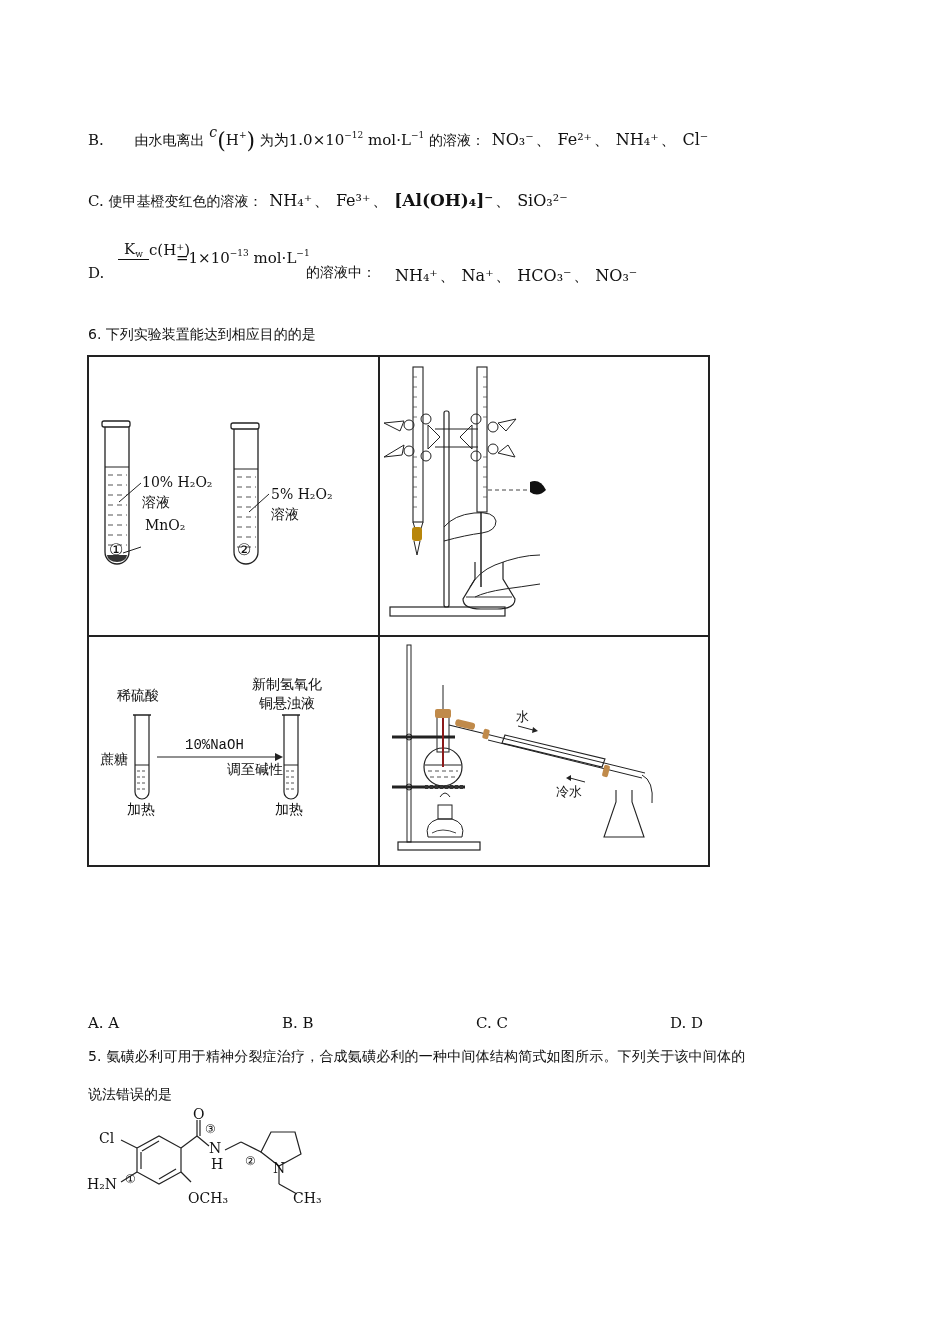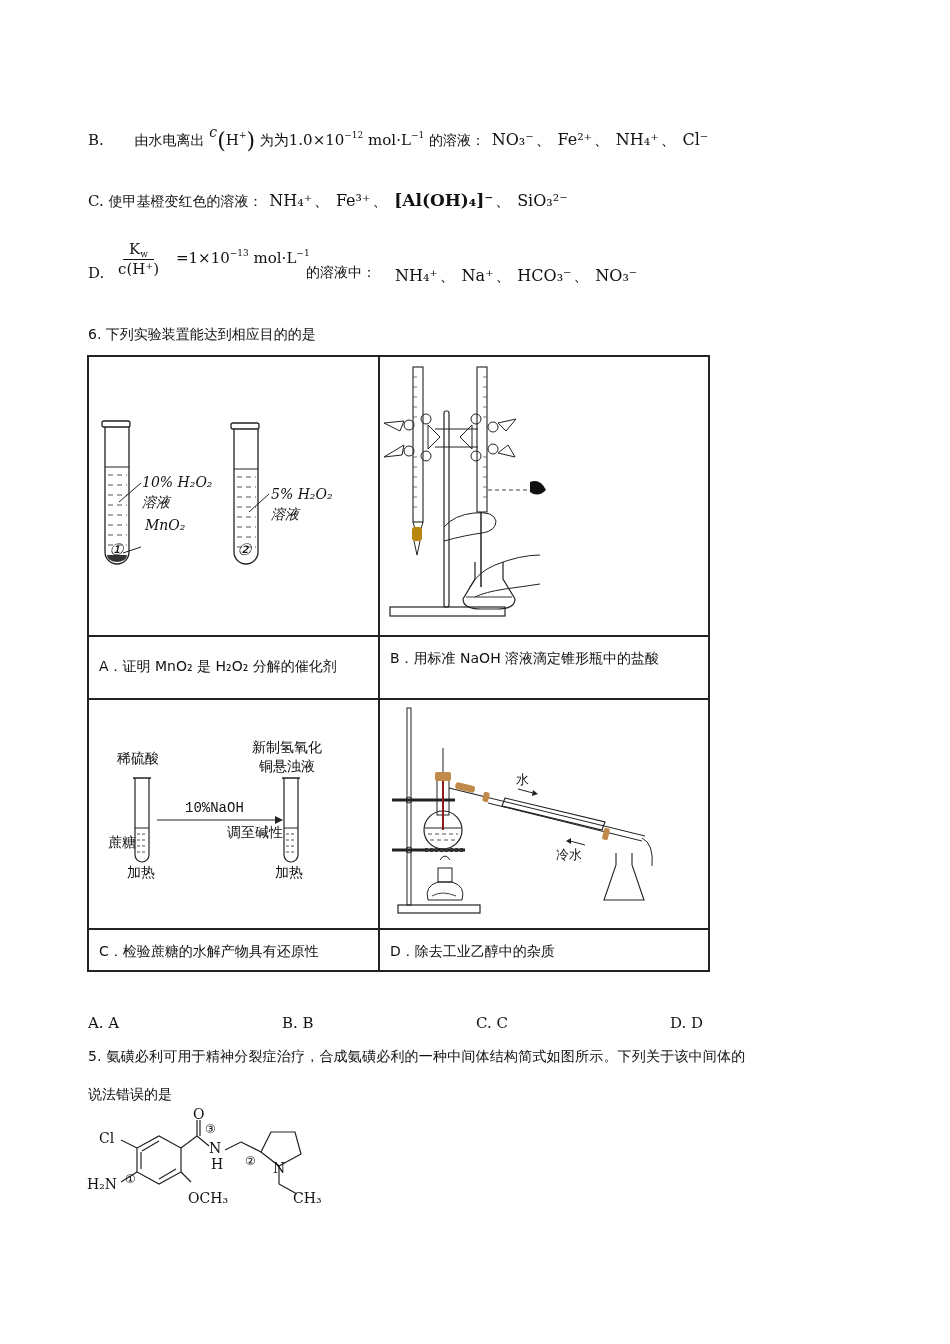--- a/index.html
+++ b/index.html
@@ -3,21 +3,21 @@
 <meta charset="utf-8">
 <style>
   html, body { margin: 0; padding: 0; background: #ffffff; }
   body { width: 950px; height: 1344px; position: relative; overflow: hidden;
          font-family: "DejaVu Serif", "Liberation Serif", serif; color: #111; }
   .line { position: absolute; left: 88px; font-size: 15px; white-space: nowrap; }
   .sup { font-size: 9px; vertical-align: 7px; }
   .sub { font-size: 9px; vertical-align: -3px; }
   .ion { display: inline-block; font-size: 16px; margin: 0 2px; }
   .paren { font-size: 22px; vertical-align: -3px; }
-  .frac { display: inline-flex; flex-direction: column; align-items: center; vertical-align: middle; margin: 0 4px; }
+  .frac { display: inline-flex; flex-direction: row; align-items: center; vertical-align: middle; margin: 0 4px; }
   .frac .num { border-bottom: 1px solid #111; padding: 0 6px; font-size: 15px; }
   .frac .den { font-size: 15px; }
   table.q4 { position: absolute; left: 87px; top: 355px; border-collapse: collapse; width: 621px; }
   table.q4 td { border: 2px solid #222; padding: 0; vertical-align: top; font-size: 15px; }
   .cellcap { padding: 10px 10px 8px 10px; line-height: 22px; }
   .fig { position: relative; }
   .opts { position: absolute; top: 1014px; left: 88px; width: 780px; font-size: 15px; }
   .opts span { position: absolute; }
   .struct-lbl { position: absolute; font-size: 14px; }
 </style>
@@ -60,21 +60,21 @@
     <span class="ion">HCO₃⁻</span>、
     <span class="ion">NO₃⁻</span>
   </span>
 </div>
 
 <div class="line" style="top:326px;font-family:'DejaVu Sans',sans-serif;font-size:14px;">6. 下列实验装置能达到相应目的的是</div>
 
 <table class="q4">
   <tbody>
       <tr style="height:280px;">
-    <td style="width:289px;font-style:italic;">
+    <td style="width:289px;">
       <div class="fig" style="height:276px;">
         <svg width="289" height="276" viewBox="0 0 289 276">
 
           <rect x="13" y="64" width="28" height="6" rx="2" fill="none" stroke="#222" stroke-width="1.3"></rect>
           <path d="M16 70 V195 a12 12 0 0 0 24 0 V70" fill="none" stroke="#222" stroke-width="1.3"></path>
           <line x1="16" y1="110" x2="40" y2="110" stroke="#222" stroke-width="1"></line>
           <g stroke="#555" stroke-width="1" stroke-dasharray="5 4">
             <line x1="19" y1="118" x2="38" y2="118"></line>
                 <line x1="19" y1="128" x2="38" y2="128"></line>
             <line x1="19" y1="138" x2="38" y2="138"></line>
@@ -179,28 +179,20 @@
           <path d="M150 125 q10 -4 16 8 q-8 8 -16 2 Z" fill="#111"></path>
 
           <path d="M64 170 q10 -12 30 -14 q20 -2 22 8 q0 10 -14 12 q-16 2 -38 8" fill="none" stroke="#222"></path>
 
           <path d="M90 230 q8 -15 25 -22 q25 -10 45 -10 M95 240 q10 -5 30 -8 q15 -2 35 -5" fill="none" stroke="#222"></path>
 
           <path d="M95 205 V222 L83 242 q0 10 18 10 h16 q18 0 18 -10 L123 222 V205" fill="none" stroke="#222" stroke-width="1.2"></path>
           <path d="M86 240 h46" stroke="#333"></path>
         </svg>
       </div>
-    </td>
-  </tr>
-  <tr style="height:63px;">
-    <td>
-      <div class="cellcap" style="padding-top:18px;font-family:'DejaVu Sans',sans-serif;font-size:14px;">A．证明 MnO₂ 是 H₂O₂ 分解的催化剂</div>
-    </td>
-    <td>
-      <div class="cellcap" style="font-family:'DejaVu Sans',sans-serif;font-size:14px;">B．用标准 NaOH 溶液滴定锥形瓶中的盐酸</div>
     </td>
   </tr>
   <tr style="height:179px;">
     <td>
       <div class="fig" style="height:228px;font-family:'DejaVu Sans',sans-serif;font-size:14px;">
         <svg width="289" height="228" viewBox="0 0 289 228" style="position:absolute;left:0;top:0;">
           <path d="M46 78 V155 a7 7 0 0 0 14 0 V78" fill="none" stroke="#222" stroke-width="1.2"></path>
           <line x1="44" y1="78" x2="62" y2="78" stroke="#222" stroke-width="1.5"></line>
           <line x1="46" y1="128" x2="60" y2="128" stroke="#222"></line>
           <g stroke="#555" stroke-dasharray="3 2">
@@ -215,21 +207,21 @@
           <line x1="193" y1="78" x2="211" y2="78" stroke="#222" stroke-width="1.5"></line>
           <line x1="195" y1="128" x2="209" y2="128" stroke="#222"></line>
           <g stroke="#555" stroke-dasharray="3 2">
                 <line x1="197" y1="134" x2="207" y2="134"></line>
                 <line x1="197" y1="140" x2="207" y2="140"></line>
                 <line x1="197" y1="146" x2="207" y2="146"></line>
                 <line x1="197" y1="152" x2="207" y2="152"></line>
               </g>
         </svg>
         <div style="position:absolute;left:28px;top:50px;">稀硫酸</div>
-        <div style="position:absolute;left:11px;top:134px;margin-left:8px;">蔗糖</div>
+        <div style="position:absolute;left:11px;top:114px;">蔗糖</div>
         <div style="position:absolute;left:38px;top:164px;">加热</div>
         <div style="position:absolute;left:96px;top:100px;font-family:Liberation Mono, monospace;">10%NaOH</div>
         <div style="position:absolute;left:98px;top:124px;margin-left:40px;">调至碱性</div>
         <div style="position:absolute;left:163px;top:38px;text-align:center;line-height:19px;">
           <div>新制氢氧化</div>
           <div>铜悬浊液</div>
         </div>
         <div style="position:absolute;left:186px;top:164px;">加热</div>
       </div>
     </td>
@@ -274,28 +266,20 @@
 
           <path d="M48 200 q-4 -14 10 -18 h14 q14 4 10 18 Z" fill="none" stroke="#222"></path>
           <rect x="58" y="168" width="14" height="14" fill="none" stroke="#222"></rect>
           <path d="M60 160 q5 -8 10 0" fill="none" stroke="#222"></path>
           <path d="M52 196 q10 -6 24 0" stroke="#444" fill="none"></path>
           <line x1="45" y1="150" x2="85" y2="150" stroke="#333" stroke-width="4" stroke-dasharray="3 2"></line>
         </svg>
         <div style="position:absolute;left:136px;top:71px;font-family:'DejaVu Sans',sans-serif;font-size:13px;">水</div>
         <div style="position:absolute;left:176px;top:146px;font-family:'DejaVu Sans',sans-serif;font-size:13px;">冷水</div>
       </div>
-    </td>
-  </tr>
-  <tr style="height:42px;">
-    <td>
-      <div class="cellcap" style="font-family:'DejaVu Sans',sans-serif;font-size:14px;">C．检验蔗糖的水解产物具有还原性</div>
-    </td>
-    <td>
-      <div class="cellcap" style="font-family:'DejaVu Sans',sans-serif;font-size:14px;">D．除去工业乙醇中的杂质</div>
     </td>
   </tr>
 </tbody>
   </table>
 
 <div class="opts">
   <span style="left:0;">A. A</span>
   <span style="left:194px;">B. B</span>
   <span style="left:388px;">C. C</span>
   <span style="left:582px;">D. D</span>

